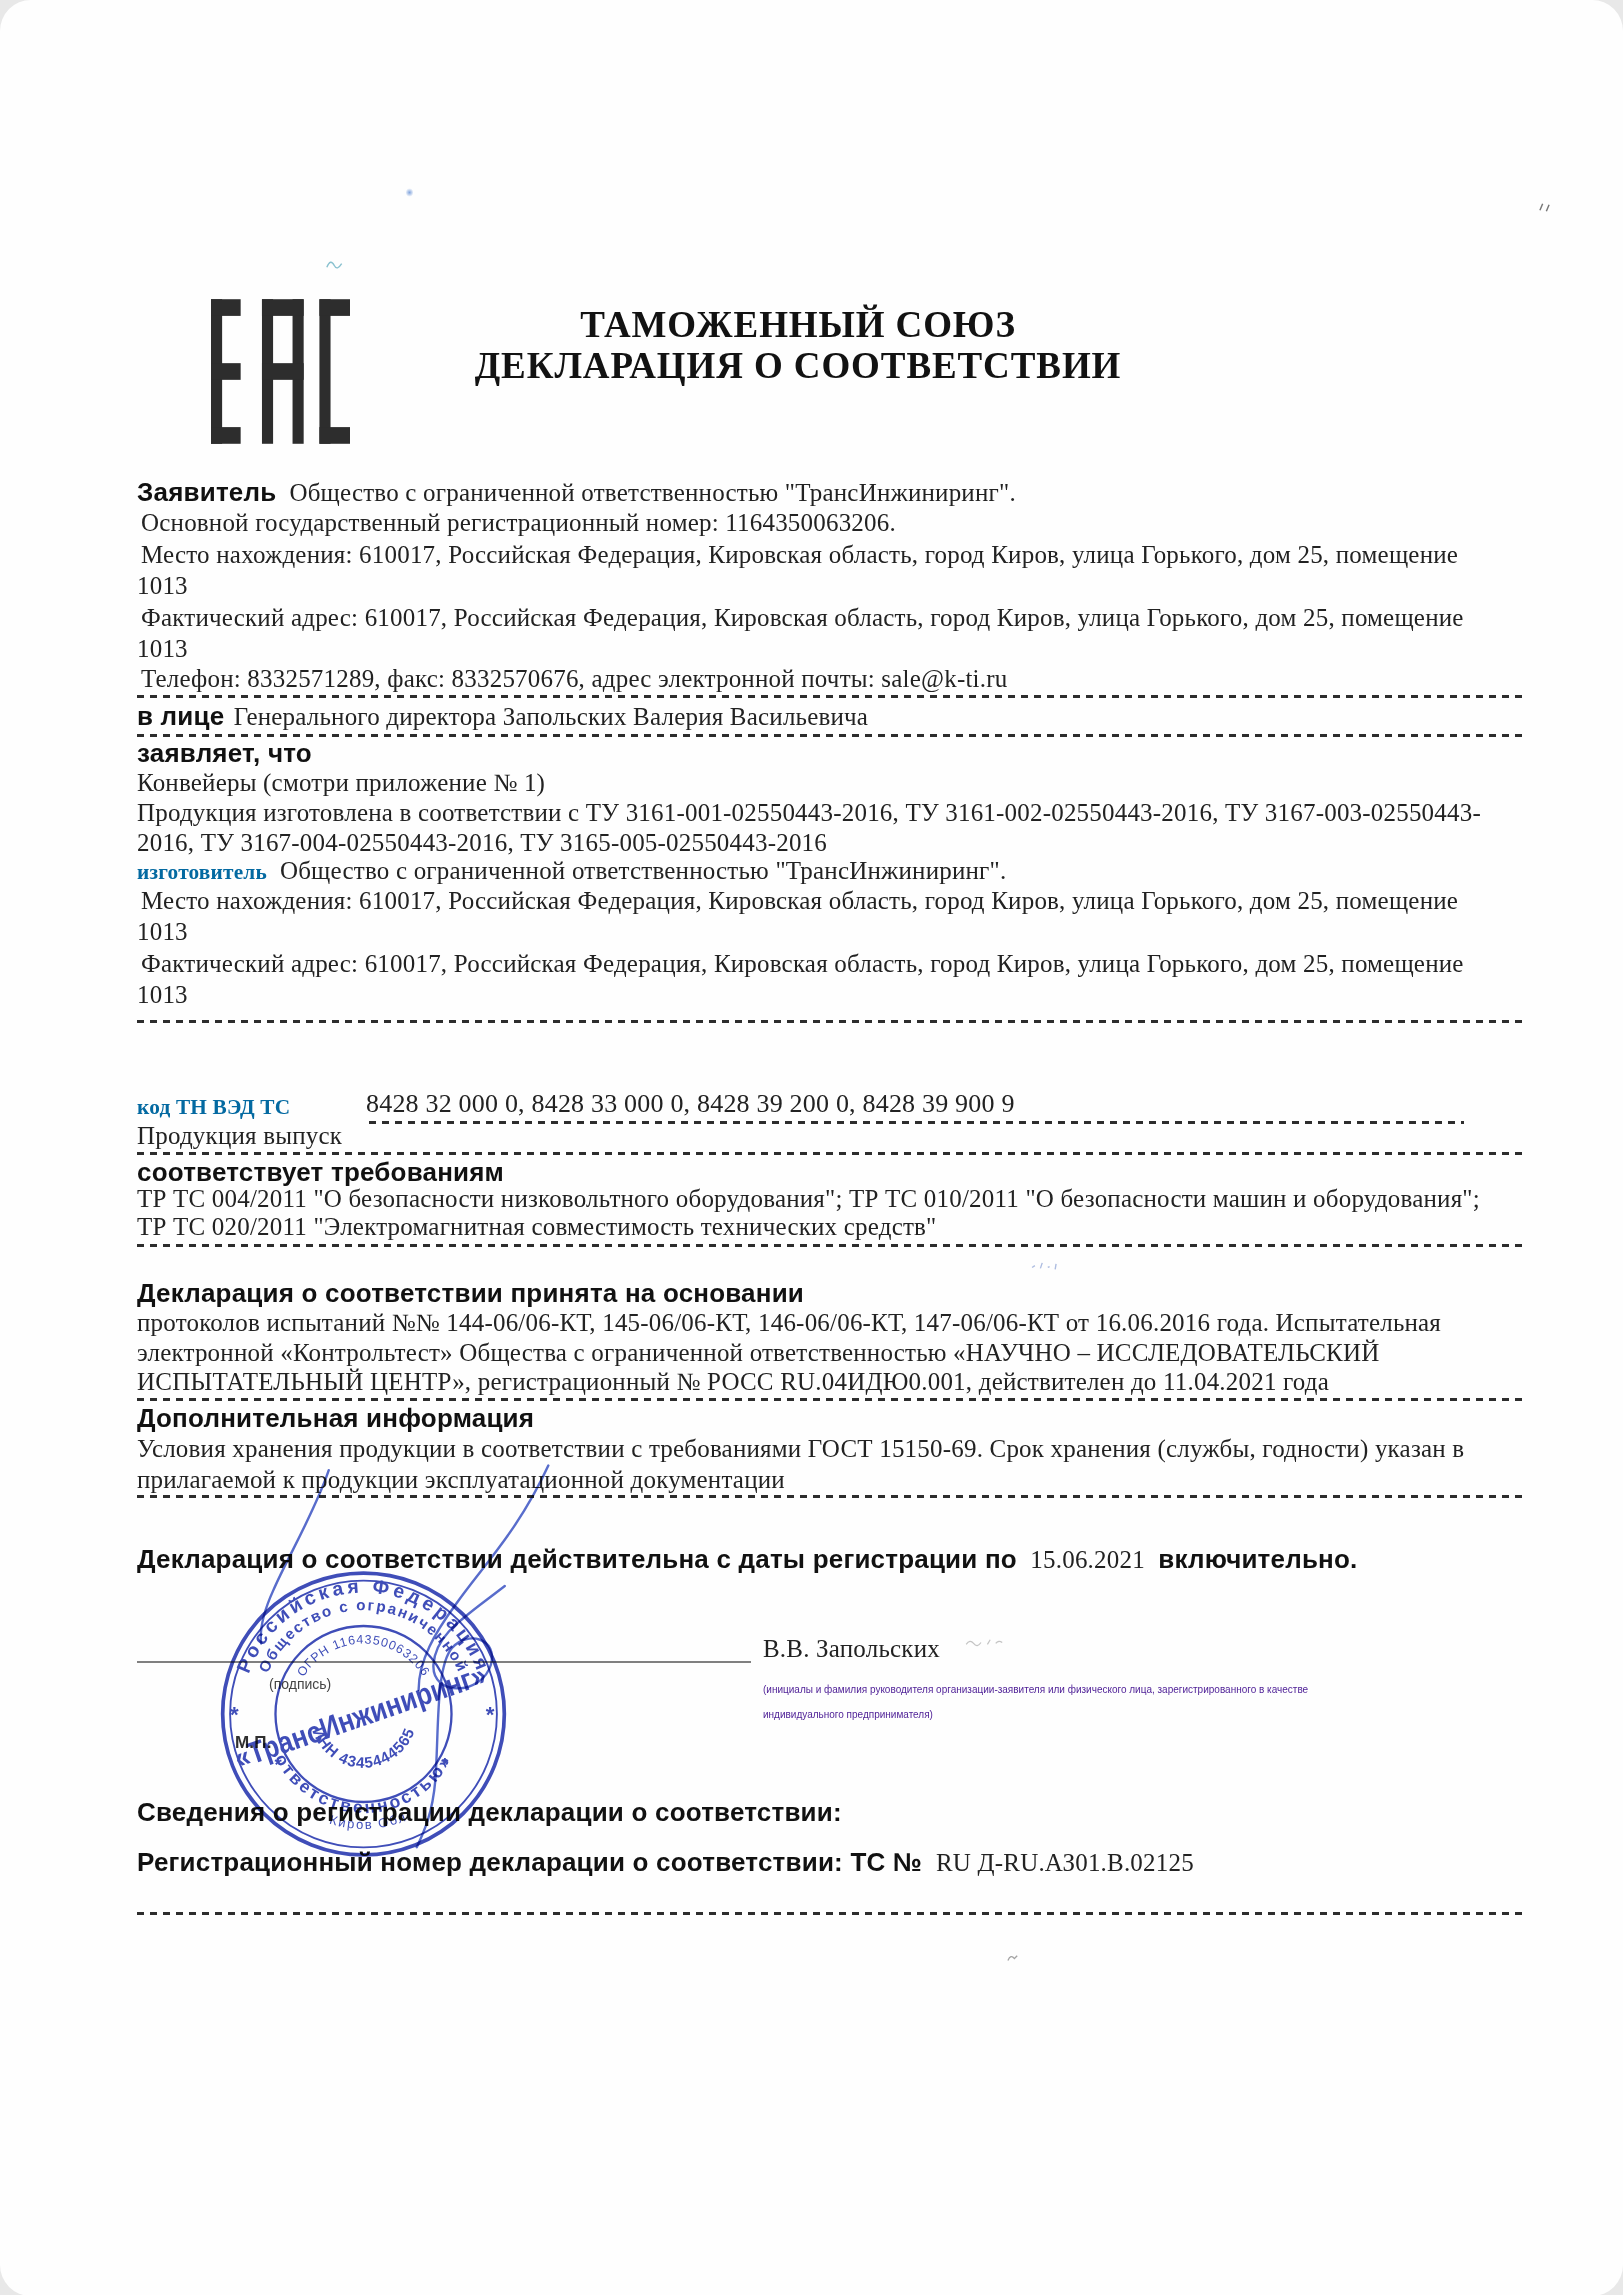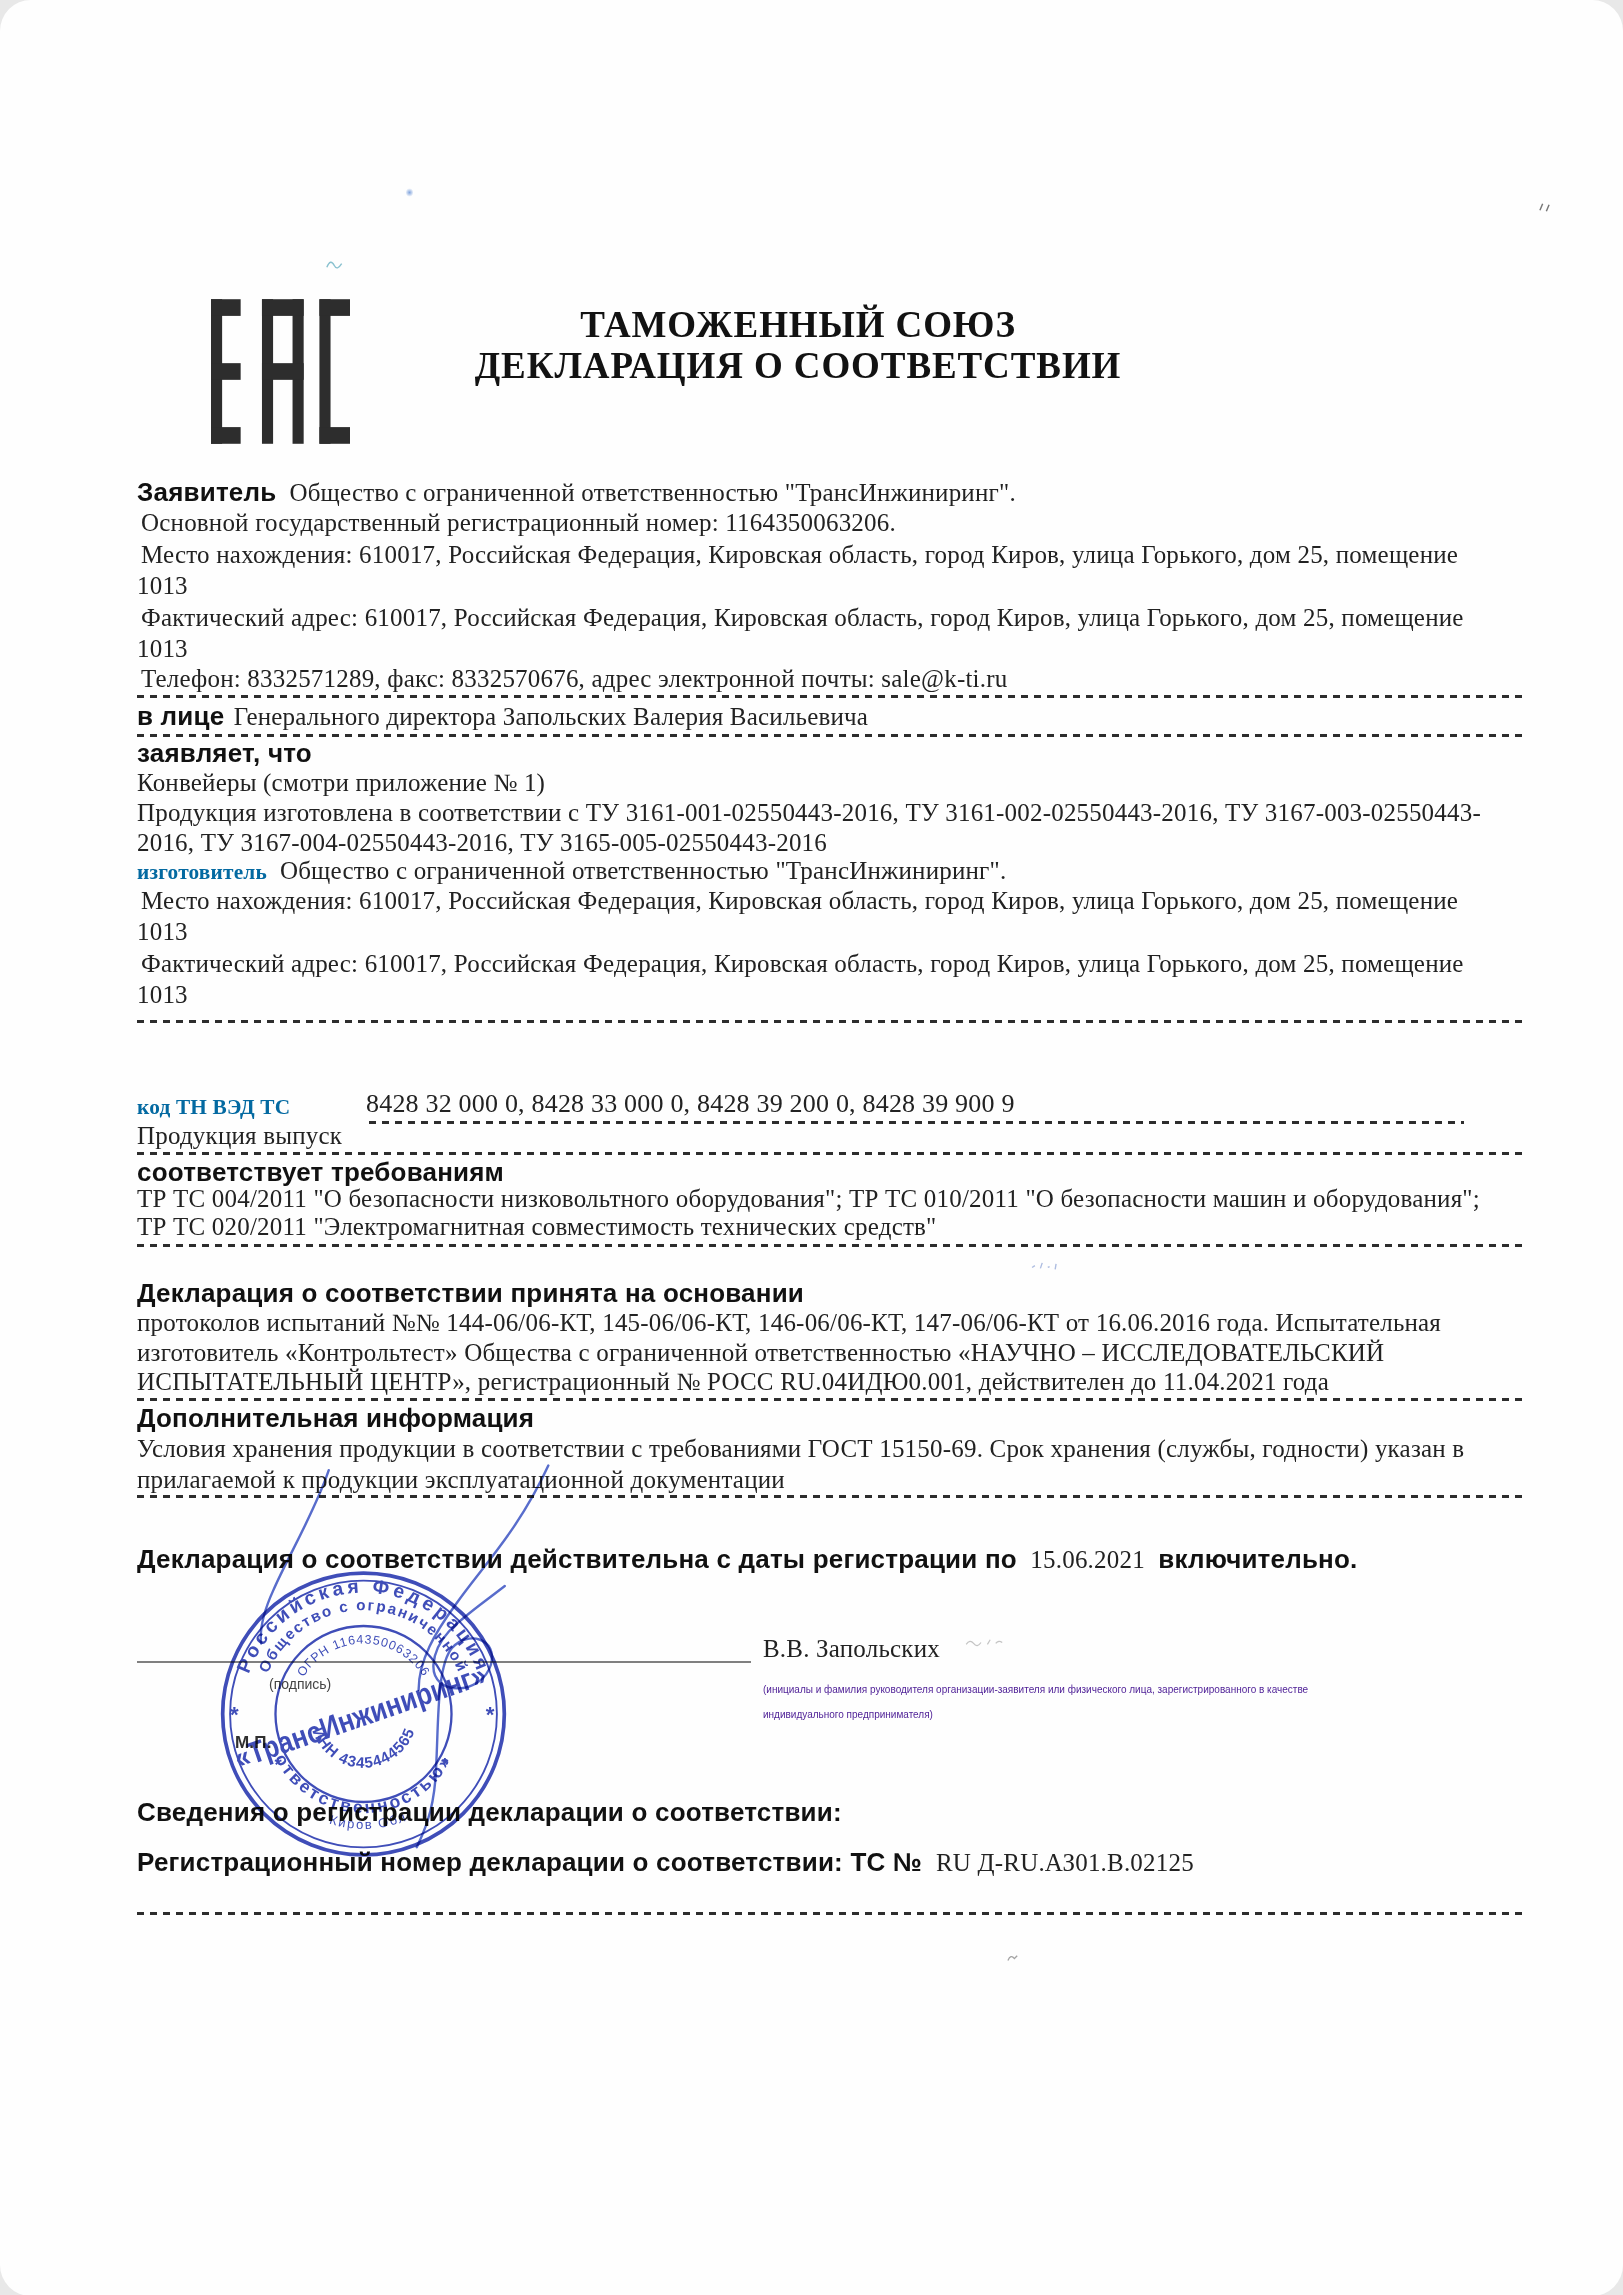--- a/index.html
+++ b/index.html
@@ -89,21 +89,21 @@
   <div class="ln s" style="top:1122px">Продукция выпуск</div>
   <div class="dash" style="left:137px; top:1152px; width:1388px;"></div>
 
   <div class="ln b" style="top:1157px">соответствует требованиям</div>
   <div class="ln s" style="top:1185px">ТР ТС 004/2011 "О безопасности низковольтного оборудования"; ТР ТС 010/2011 "О безопасности машин и оборудования";</div>
   <div class="ln s" style="top:1213px">ТР ТС 020/2011 "Электромагнитная совместимость технических средств"</div>
   <div class="dash" style="left:137px; top:1244px; width:1388px;"></div>
 
   <div class="ln b" style="top:1278px">Декларация о соответствии принята на основании</div>
   <div class="ln s" style="top:1309px">протоколов испытаний №№ 144-06/06-КТ, 145-06/06-КТ, 146-06/06-КТ, 147-06/06-КТ от 16.06.2016 года. Испытательная</div>
-  <div class="ln s" style="top:1339px">изготовитель «Контрольтест» Общества с ограниченной ответственностью «НАУЧНО – ИССЛЕДОВАТЕЛЬСКИЙ</div>
+  <div class="ln s" style="top:1339px">электронной «Контрольтест» Общества с ограниченной ответственностью «НАУЧНО – ИССЛЕДОВАТЕЛЬСКИЙ</div>
   <div class="ln s" style="top:1368px">ИСПЫТАТЕЛЬНЫЙ ЦЕНТР», регистрационный № РОСС RU.04ИДЮ0.001, действителен до 11.04.2021 года</div>
   <div class="dash" style="left:137px; top:1398px; width:1391px;"></div>
 
   <div class="ln b" style="top:1403px">Дополнительная информация</div>
   <div class="ln s" style="top:1435px">Условия хранения продукции в соответствии с требованиями ГОСТ 15150-69. Срок хранения (службы, годности) указан в</div>
   <div class="ln s" style="top:1466px">прилагаемой к продукции эксплуатационной документации</div>
   <div class="dash" style="left:137px; top:1495px; width:1388px;"></div>
 
   <div class="ln" style="top:1544px">
     <span class="b">Декларация о соответствии действительна с даты регистрации по</span>

